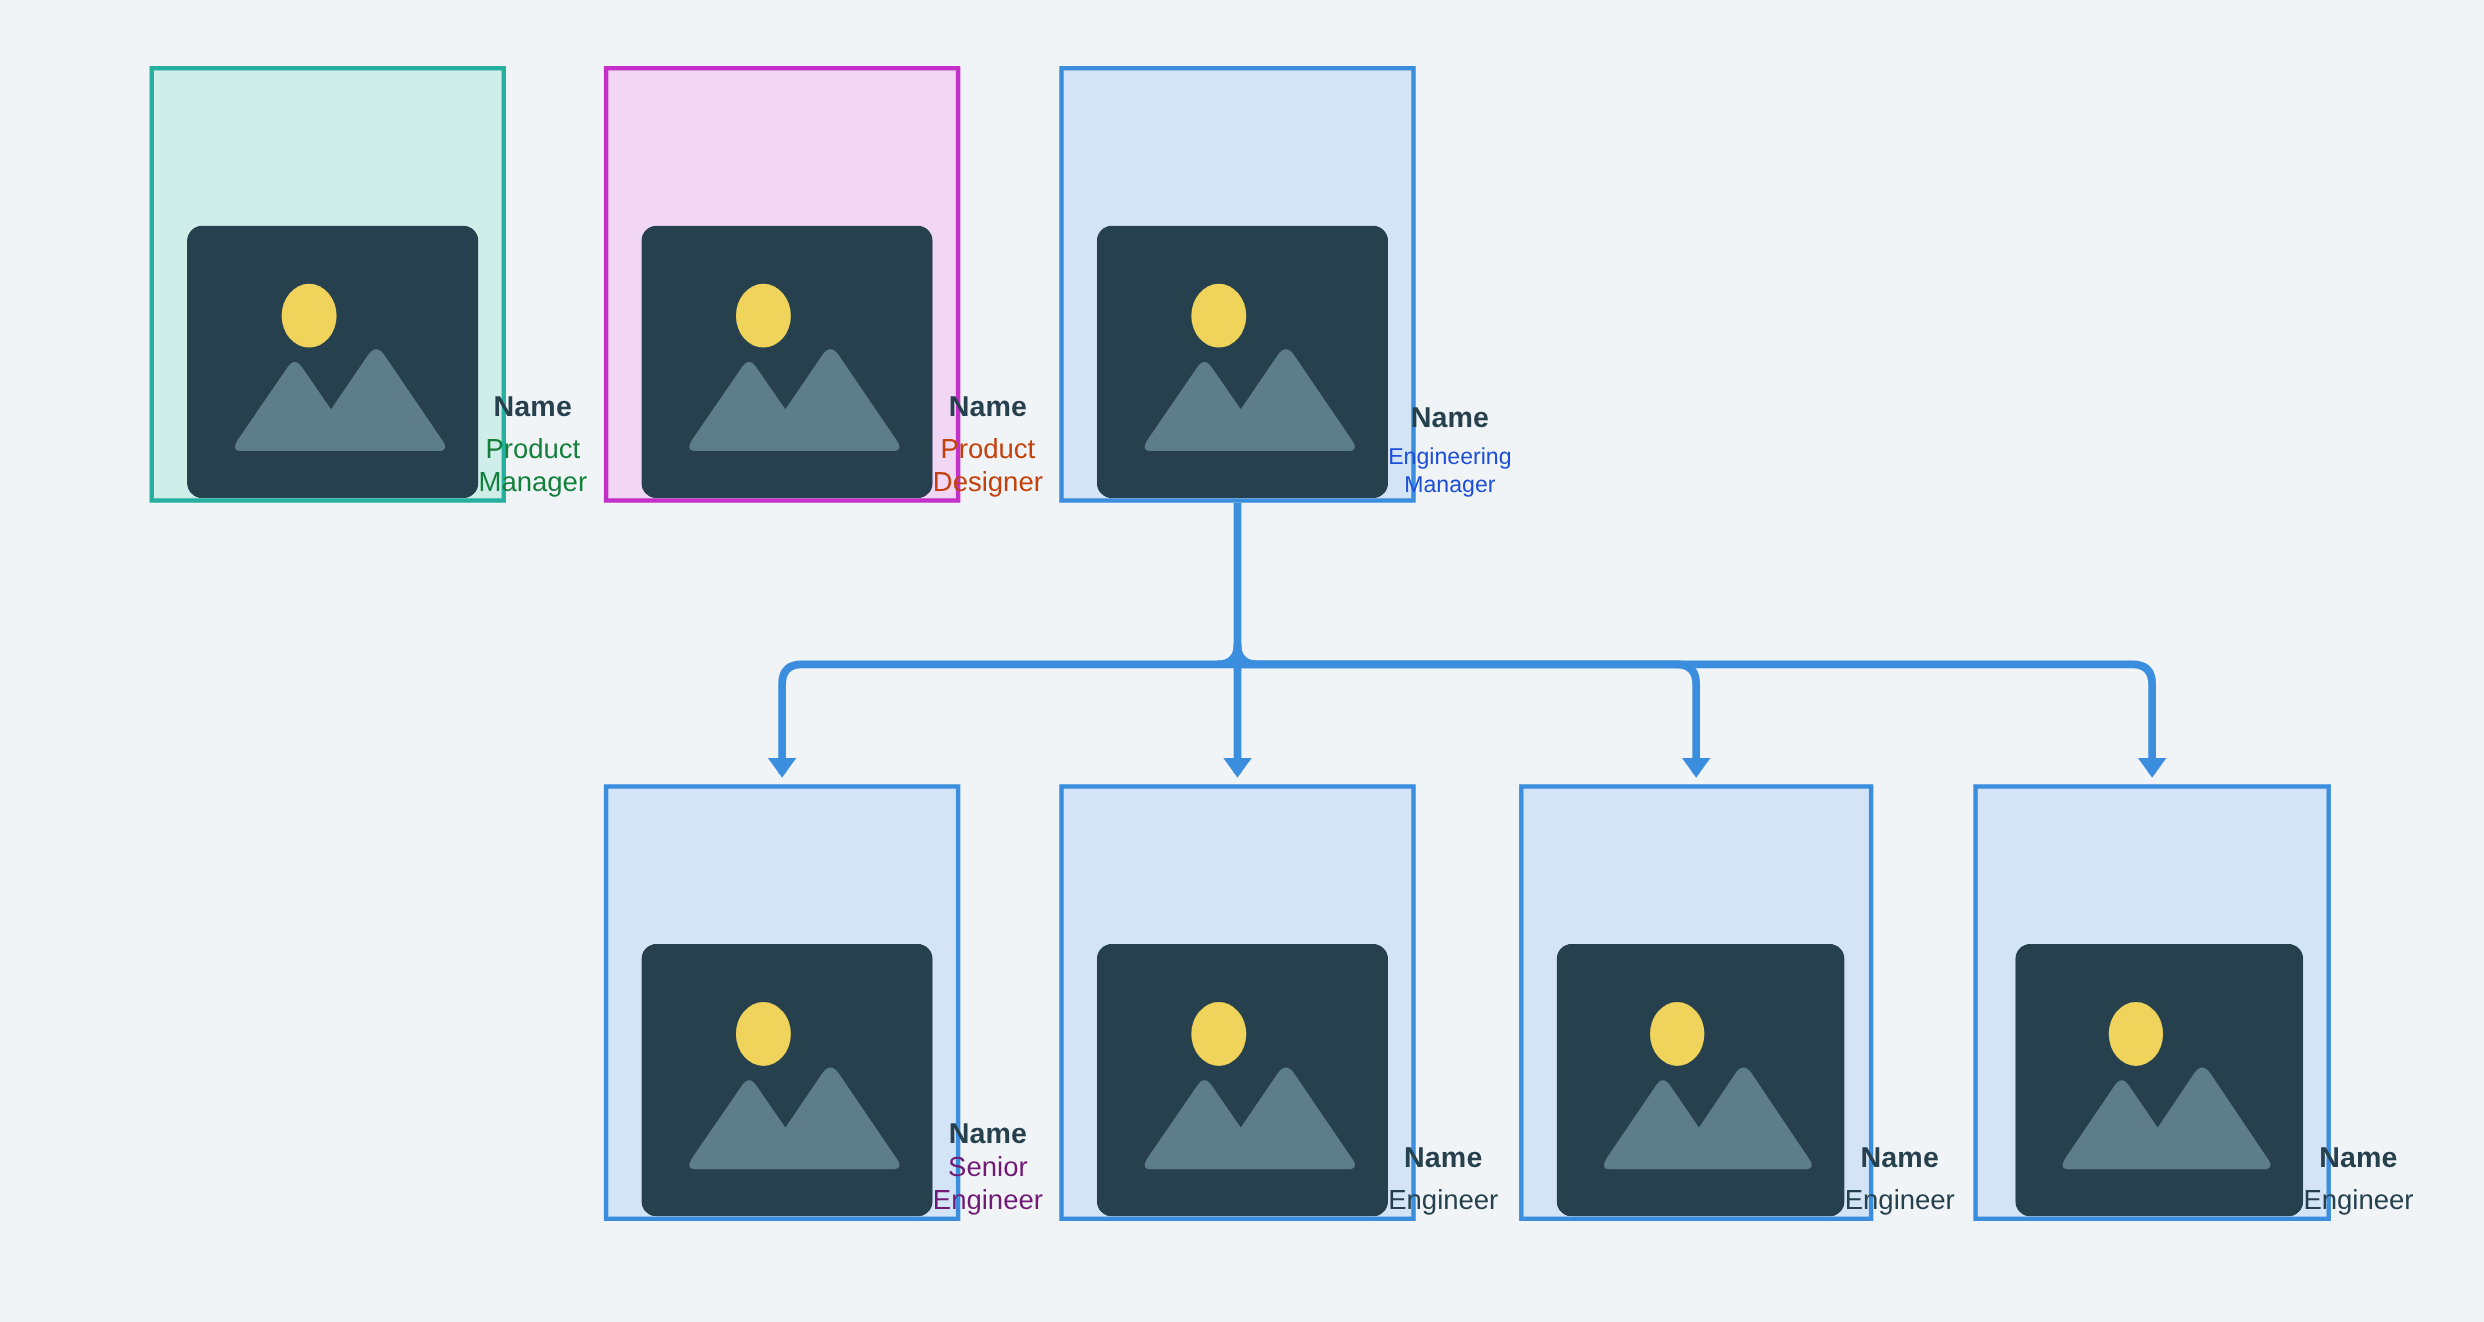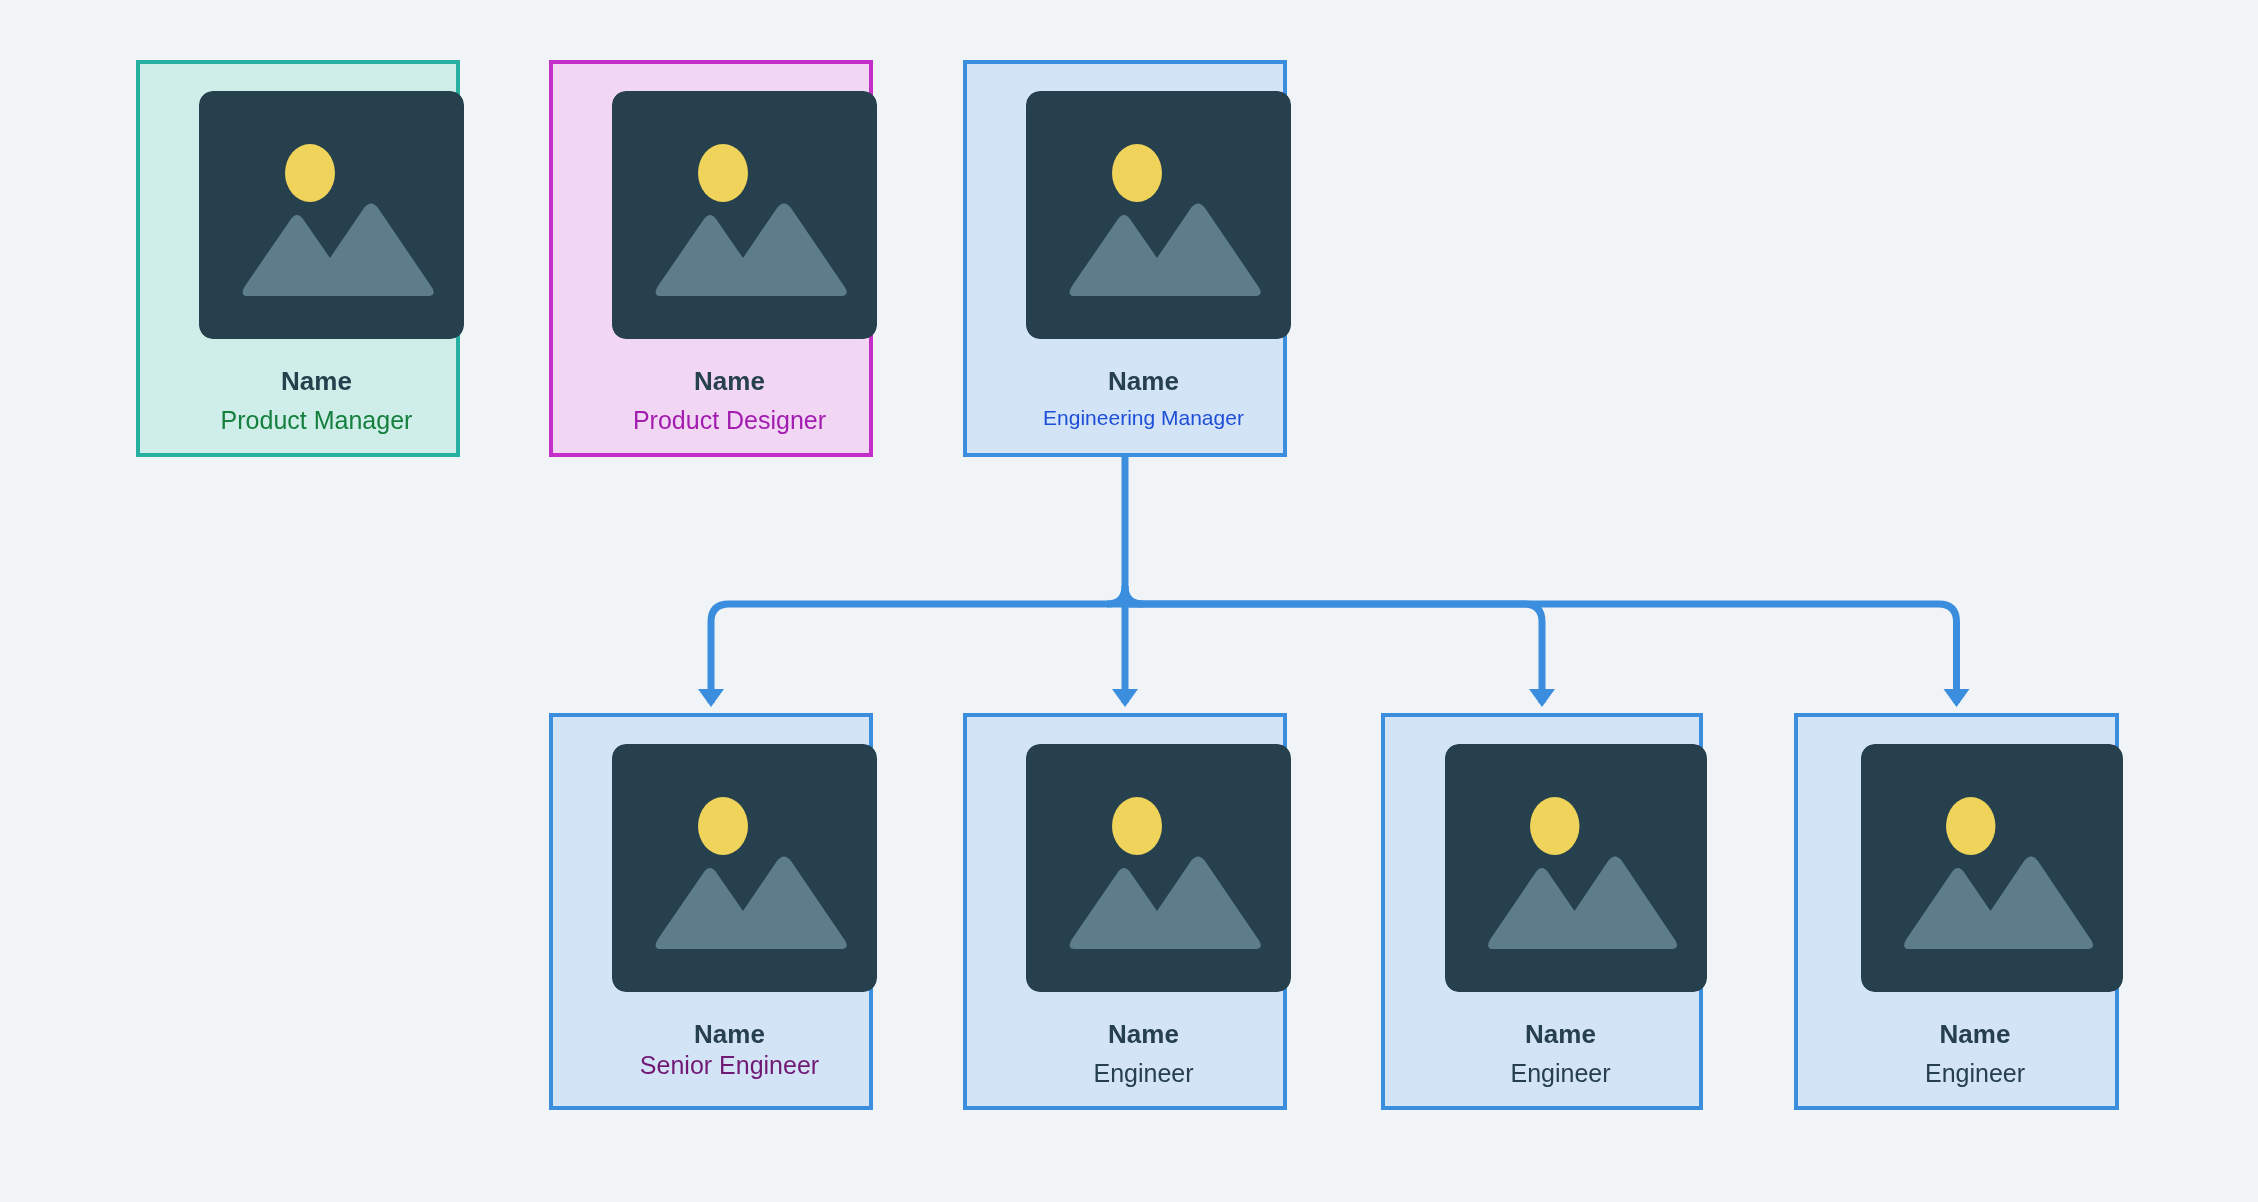--- a/index.html
+++ b/index.html
@@ -23,23 +23,22 @@
     left: 0;
     top: 0;
     width: 2258px;
     height: 1202px;
     pointer-events: none;
   }
   .node-card {
     position: absolute;
     box-sizing: border-box;
     display: flex;
-    flex-direction: column;
-    align-items: center;
-    padding-left: 37px;
+    flex-direction: row;
+    align-items: flex-end;
   }
   .photo-placeholder {
     position: relative;
     box-sizing: border-box;
     border-radius: 14px;
     overflow: hidden;
     flex: none;
   }
   .photo-placeholder svg {
     display: block;
@@ -106,21 +105,21 @@
     <div class="photo-placeholder" style="margin-top: 27px; margin-left: 30px; width: 265px; height: 248px;">
       <svg viewBox="0 0 265 248" preserveAspectRatio="none">
         <rect class="ph-frame" x="0" y="0" width="265" height="248" rx="14" ry="14" fill="#26404D"></rect>
         <ellipse class="ph-sun" cx="111" cy="82" rx="25" ry="29" fill="#EFD35B"></ellipse>
         <path class="ph-mountains" d="M 46 195 L 92 128 Q 98 120 104 128 L 131 167 L 165 117 Q 172 108 179 117 L 232 195
                  Q 238 203 231 205 L 49 205 Q 40 205 46 195 Z" fill="#5E7D8A"></path>
       </svg>
     </div>
     <div class="card-text" style="margin-top: 28px;">
       <div class="person-name" style="font-size: 26px; color: rgb(38, 64, 77);">Name</div>
-      <div class="person-role" style="font-size: 25px; margin-top: 8px; color: #a21caf;">Product Designer</div>
+      <div class="person-role" style="font-size: 25px; margin-top: 8px; color: #c2410c;">Product Designer</div>
     </div>
   </div>
 
   <div class="node-card" style="left: 963px; top: 60px; width: 324px; height: 397px; background: rgb(212, 228, 247); border: 4px solid rgb(59, 142, 222);">
     <div class="photo-placeholder" style="margin-top: 27px; margin-left: 30px; width: 265px; height: 248px;">
       <svg viewBox="0 0 265 248" preserveAspectRatio="none">
         <rect class="ph-frame" x="0" y="0" width="265" height="248" rx="14" ry="14" fill="#26404D"></rect>
         <ellipse class="ph-sun" cx="111" cy="82" rx="25" ry="29" fill="#EFD35B"></ellipse>
         <path class="ph-mountains" d="M 46 195 L 92 128 Q 98 120 104 128 L 131 167 L 165 117 Q 172 108 179 117 L 232 195
                  Q 238 203 231 205 L 49 205 Q 40 205 46 195 Z" fill="#5E7D8A"></path>

